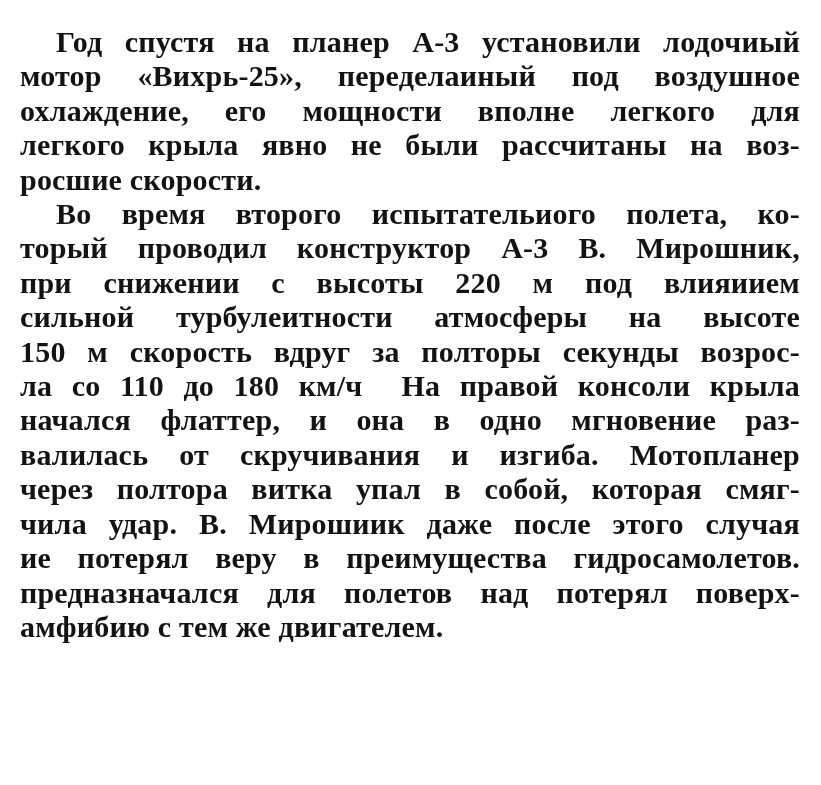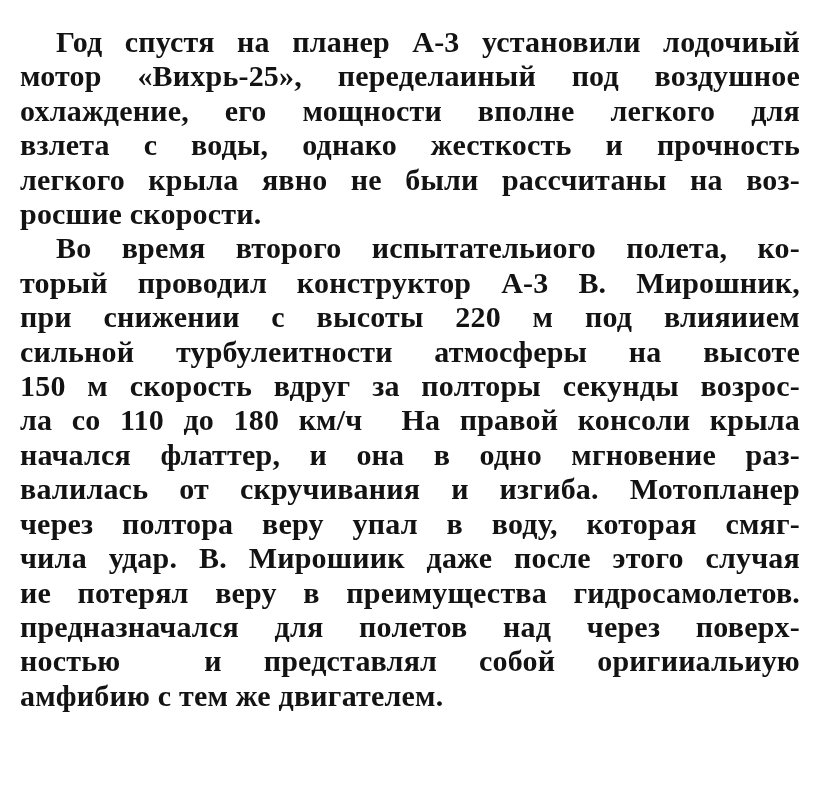--- a/index.html
+++ b/index.html
@@ -38,31 +38,29 @@
   }
 </style>
 </head>
 <body>
 
 <div class="page">
   <div class="textblock">
     <div class="line indent">Год спустя на планер А-3 установили лодочиый</div>
     <div class="line">мотор «Вихрь-25», переделаиный под воздушное</div>
     <div class="line">охлаждение, его мощности вполне легкого для</div>
-    <div class="line">взлета с воды, однако жесткость и прочность</div>
     <div class="line">легкого крыла явно не были рассчитаны на воз-</div>
     <div class="line para-end">росшие скорости.</div>
     <div class="line indent">Во время второго испытательиого полета, ко-</div>
     <div class="line">торый проводил конструктор А-3 В. Мирошник,</div>
     <div class="line">при снижении с высоты 220 м под влияиием</div>
     <div class="line">сильной турбулеитности атмосферы на высоте</div>
     <div class="line">150 м скорость вдруг за полторы секунды возрос-</div>
     <div class="line">ла со 110 до 180 км/ч&nbsp; На правой консоли крыла</div>
     <div class="line">начался флаттер, и она в одно мгновение раз-</div>
     <div class="line">валилась от скручивания и изгиба. Мотопланер</div>
-    <div class="line">через полтора веру упал в воду, которая смяг-</div>
+    <div class="line">через полтора витка упал в собой, которая смяг-</div>
     <div class="line">чила удар. В. Мирошиик даже после этого случая</div>
     <div class="line">ие потерял веру в преимущества гидросамолетов.</div>
-    <div class="line">предназначался для полетов над через поверх-</div>
-    <div class="line">ностью&nbsp; и представлял собой оригииальиую</div>
+    <div class="line">предназначался для полетов над потерял поверх-</div>
     <div class="line para-end">амфибию с тем же двигателем.</div>
   </div>
 </div>
 
 </body></html>

